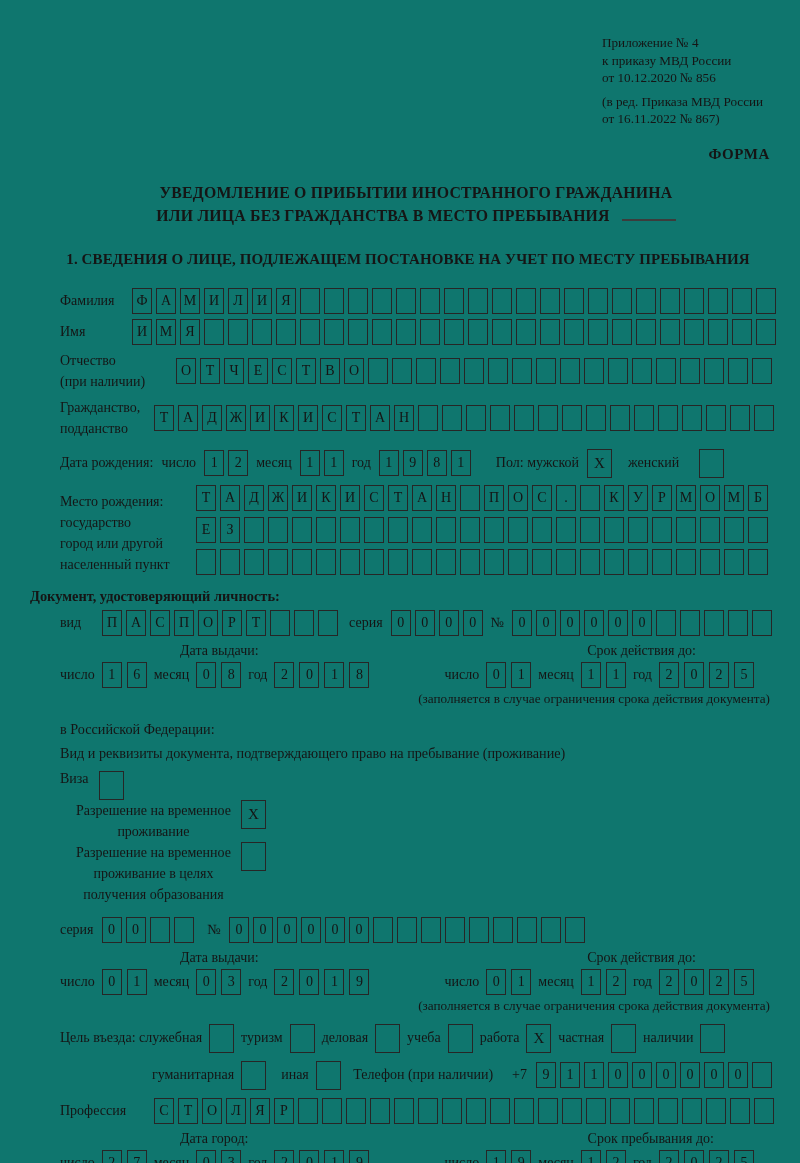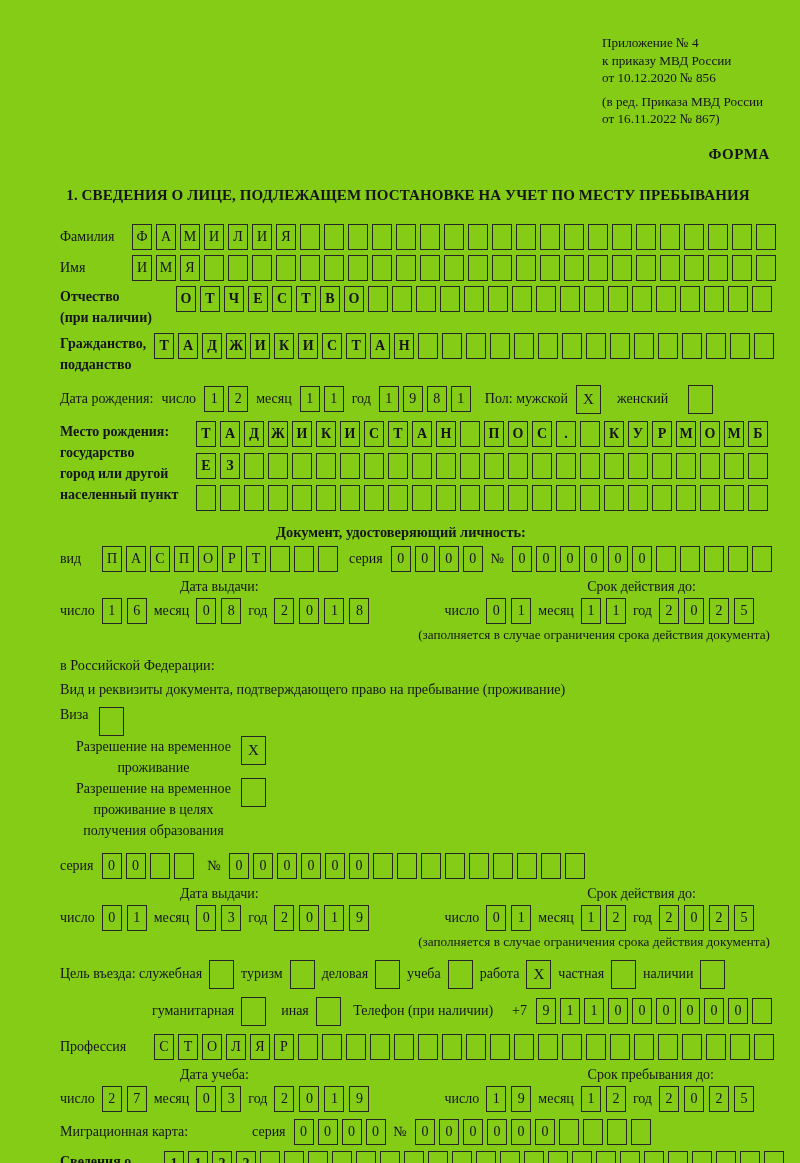--- a/index.html
+++ b/index.html
@@ -1,45 +1,45 @@
 <!DOCTYPE html>
 <html><head>
 <meta charset="utf-8">
 <style>
   * { margin:0; padding:0; box-sizing:border-box; }
   html,body { width:800px; background:#fff; }
   body { color:#151515; font-family:"Liberation Serif","DejaVu Serif",serif; font-size:14px; }
-  .page { width:800px; height:1163px; padding:34px 28px 16px 60px; overflow:hidden; background:#84cc16; }
+  .page { width:800px; height:1163px; padding:34px 28px 16px 60px; overflow:hidden; background:#0f766e; }
 
   .hdr { width:170px; margin-left:auto; font-size:13.2px; line-height:17.5px; }
   .hdr .hdr2 { margin-top:6px; }
   .forma { text-align:right; font-weight:bold; font-size:15px; letter-spacing:.6px; margin-top:18px; padding-right:2px; }
 
   .title { text-align:center; font-weight:bold; font-size:15.8px; line-height:23px; margin-top:18px; letter-spacing:.2px; }
   .blank { display:inline-block; width:54px; height:13px; border-bottom:2.2px solid #3c3c3c; margin-left:12px; }
   .sec { text-align:center; font-weight:bold; font-size:15px; margin-top:24px; margin-left:-16px; white-space:nowrap; letter-spacing:.1px; }
 
   .row { display:flex; align-items:center; column-gap:8px; margin-top:5px; }
-  .row.top { align-items:flex-start;font-weight:bold; }
+  .row.top { align-items:center; }
   .lbl { white-space:nowrap; }
   .stack { display:flex; flex-direction:column; line-height:21px; }
   .boxes { display:flex; column-gap:4px; }
   .box { flex:0 0 20px; width:20px; height:26px; border:1.6px solid #262626; text-align:center; line-height:23px; font-size:14px; }
   .cb { flex:0 0 25px; display:inline-block; width:25px; height:29px; border:1.6px solid #262626; text-align:center; line-height:26px; font-size:15px; }
 
   .w64 { flex:0 0 64px; }
   .w86 { flex:0 0 86px; }
   .w108 { flex:0 0 108px; }
   .w128 { flex:0 0 128px; }
   .w96 { flex:0 0 96px; }
   .w42 { flex:0 0 34px; }
   .mla { margin-left:auto; }
   .stackboxes .boxes { margin-bottom:6px; }
 
-  .centerhead { text-align:center; font-weight:bold; font-size:14.4px; margin-top:7px; margin-left:-30px; }
+  .centerhead { text-align:left; font-weight:bold; font-size:14.4px; margin-top:7px; margin-left:-30px; }
 
   .dateheads { display:flex; margin-top:7px; font-size:14px; }
   .dh1 { margin-left:120px; }
   .dh2 { margin-left:auto; margin-right:76px; }
   .dh2.wide { margin-right:58px; }
   .daterow { margin-top:3px; column-gap:7px; margin-right:18px; }
   .daterow .boxes { column-gap:5px; }
   .daterow .mla { margin-left:auto; }
   .note { text-align:right; font-size:13.2px; margin-top:3px; padding-right:2px; }
 
@@ -70,20 +70,22 @@
     <div>от 10.12.2020 № 856</div>
     <div class="hdr2">
       <div>(в ред. Приказа МВД России</div>
       <div>от 16.11.2022 № 867)</div>
     </div>
   </div>
 
   <div class="forma">ФОРМА</div>
 
   <div class="title">
+    <div>УВЕДОМЛЕНИЕ О ПРИБЫТИИ ИНОСТРАННОГО ГРАЖДАНИНА</div>
+    <div><span>ИЛИ ЛИЦА БЕЗ ГРАЖДАНСТВА В МЕСТО ПРЕБЫВАНИЯ</span><span class="blank"></span></div>
   </div>
 
   <div class="sec">1. СВЕДЕНИЯ О ЛИЦЕ, ПОДЛЕЖАЩЕМ ПОСТАНОВКЕ НА УЧЕТ ПО МЕСТУ ПРЕБЫВАНИЯ</div>
 
   <div class="row" style="margin-top:20px">
     <span class="lbl w64">Фамилия</span>
     <div class="boxes">
         <span class="box">Ф</span>
         <span class="box">А</span>
         <span class="box">М</span>
@@ -228,21 +230,21 @@
         <span class="box">1</span>
         <span class="box">1</span>
       </div>
     <span class="lbl">год</span>
     <div class="boxes">
         <span class="box">1</span>
         <span class="box">9</span>
         <span class="box">8</span>
         <span class="box">1</span>
       </div>
-    <span class="lbl" style="margin-left:6px">Пол: мужской</span>
+    <span class="lbl" style="margin-left:17px">Пол: мужской</span>
     <span class="cb">X</span>
     <span class="lbl" style="margin-left:8px">женский</span>
     <span class="cb" style="margin-left:12px"></span>
   </div>
 
   <div class="row top" style="margin-top:7px">
     <span class="lbl w128 stack">
       <span>Место рождения:</span>
       <span>государство</span>
       <span>город или другой</span>
@@ -574,21 +576,21 @@
         <span class="box"></span>
         <span class="box"></span>
         <span class="box"></span>
         <span class="box"></span>
         <span class="box"></span>
         <span class="box"></span>
       </div>
   </div>
 
   <div class="dateheads">
-    <span class="dh1">Дата учеба:</span>
+    <span class="dh1">Дата город:</span>
     <span class="dh2 wide">Срок пребывания до:</span>
   </div>
   <div class="row daterow">
     <span class="lbl">число</span>
     <div class="boxes">
         <span class="box">2</span>
         <span class="box">7</span>
       </div>
     <span class="lbl">месяц</span>
     <div class="boxes">

